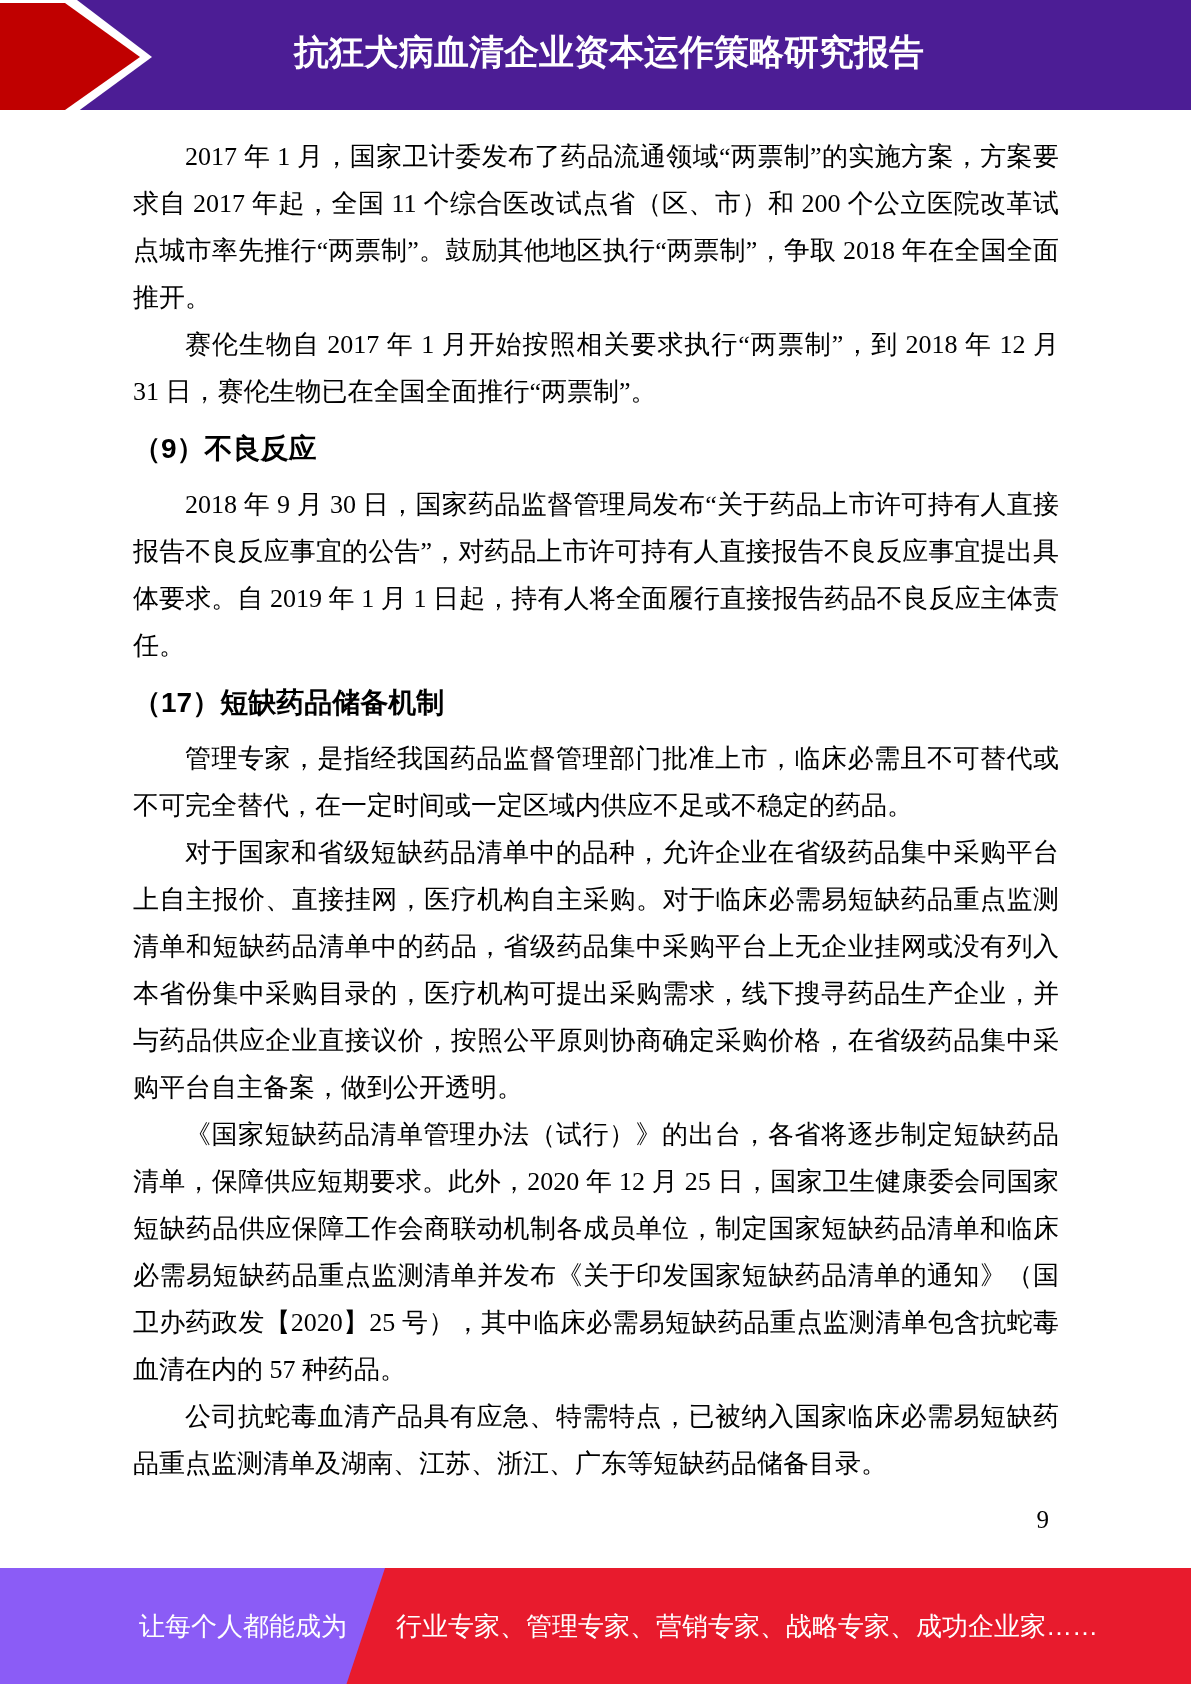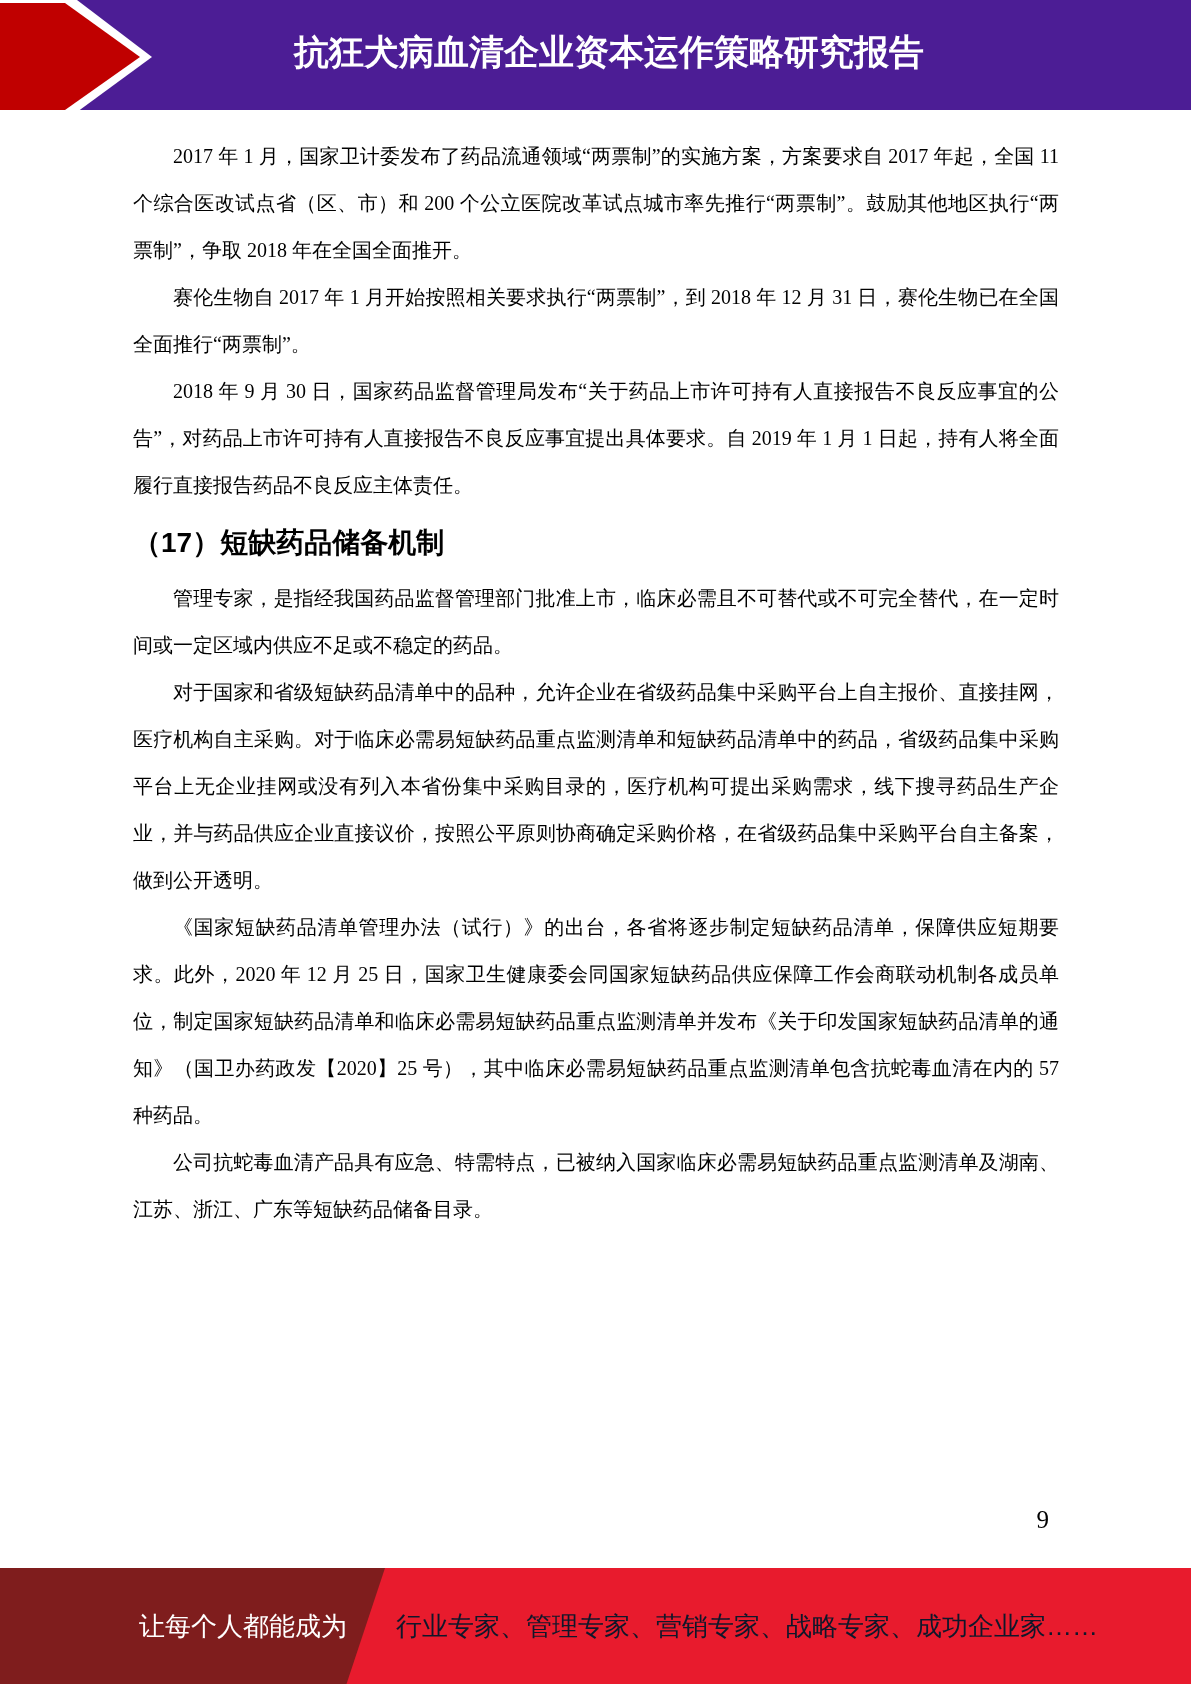--- a/index.html
+++ b/index.html
@@ -40,21 +40,21 @@
 
   
   .doc-body {
     position: absolute;
     top: 133px;
     left: 133px;
     width: 926px;
   }
   .body-p {
     margin: 0;
-    font-size: 20px;
+    font-size: 26px;
     line-height: 47px;
     text-align: justify;
     text-indent: 2em;
   }
   .section-h {
     margin: 10px 0 9px 0;
     font-family: "Liberation Sans", "DejaVu Sans", sans-serif;
     font-weight: bold;
     font-size: 28px;
     line-height: 47px;
@@ -93,21 +93,21 @@
     color: #ffffff;
     font-family: "Liberation Sans", "DejaVu Sans", sans-serif;
     font-size: 26px;
     white-space: nowrap;
   }
   .footer-right-text {
     position: absolute;
     left: 396px; top: 0;
     height: 116px;
     line-height: 116px;
-    color: #0f172a;
+    color: #ffffff;
     font-family: "Liberation Sans", "DejaVu Sans", sans-serif;
     font-size: 26px;
     white-space: nowrap;
   }
 </style>
 </head>
 <body>
 
 <div class="page">
 
@@ -115,30 +115,31 @@
     <svg class="banner-arrow" viewBox="0 0 170 110" width="170" height="110" aria-hidden="true">
       <polygon points="0,0 77,0 152,57 77,112 0,112" fill="#FFFFFF"></polygon>
       <polygon points="0,3 65,3 140,57 65,110 0,110" fill="#C00000"></polygon>
     </svg>
     <div class="banner-title">抗狂犬病血清企业资本运作策略研究报告</div>
   </header>
 
   <main class="doc-body">
     <p class="body-p">2017 年 1 月，国家卫计委发布了药品流通领域“两票制”的实施方案，方案要求自 2017 年起，全国 11 个综合医改试点省（区、市）和 200 个公立医院改革试点城市率先推行“两票制”。鼓励其他地区执行“两票制”，争取 2018 年在全国全面推开。</p>
     <p class="body-p">赛伦生物自 2017 年 1 月开始按照相关要求执行“两票制”，到 2018 年 12 月 31 日，赛伦生物已在全国全面推行“两票制”。</p>
+    <h2 class="section-h">（9）不良反应</h2>
     <p class="body-p">2018 年 9 月 30 日，国家药品监督管理局发布“关于药品上市许可持有人直接报告不良反应事宜的公告”，对药品上市许可持有人直接报告不良反应事宜提出具体要求。自 2019 年 1 月 1 日起，持有人将全面履行直接报告药品不良反应主体责任。</p>
     <h2 class="section-h">（17）短缺药品储备机制</h2>
     <p class="body-p">管理专家，是指经我国药品监督管理部门批准上市，临床必需且不可替代或不可完全替代，在一定时间或一定区域内供应不足或不稳定的药品。</p>
     <p class="body-p">对于国家和省级短缺药品清单中的品种，允许企业在省级药品集中采购平台上自主报价、直接挂网，医疗机构自主采购。对于临床必需易短缺药品重点监测清单和短缺药品清单中的药品，省级药品集中采购平台上无企业挂网或没有列入本省份集中采购目录的，医疗机构可提出采购需求，线下搜寻药品生产企业，并与药品供应企业直接议价，按照公平原则协商确定采购价格，在省级药品集中采购平台自主备案，做到公开透明。</p>
     <p class="body-p">《国家短缺药品清单管理办法（试行）》的出台，各省将逐步制定短缺药品清单，保障供应短期要求。此外，2020 年 12 月 25 日，国家卫生健康委会同国家短缺药品供应保障工作会商联动机制各成员单位，制定国家短缺药品清单和临床必需易短缺药品重点监测清单并发布《关于印发国家短缺药品清单的通知》（国卫办药政发【2020】25 号），其中临床必需易短缺药品重点监测清单包含抗蛇毒血清在内的 57 种药品。</p>
     <p class="body-p">公司抗蛇毒血清产品具有应急、特需特点，已被纳入国家临床必需易短缺药品重点监测清单及湖南、江苏、浙江、广东等短缺药品储备目录。</p>
   </main>
 
   <div class="page-number">9</div>
 
   <footer class="footer" style="background-color: rgb(232, 27, 45);">
-    <div class="footer-blue-wedge" style="background-color: #7f1d1d;">
+    <div class="footer-blue-wedge" style="background-color: #8b5cf6;">
       <span class="footer-left-text">让每个人都能成为</span>
     </div>
     <div class="footer-right-text">行业专家、管理专家、营销专家、战略专家、成功企业家……</div>
   </footer>
 
 </div>
 
 </body></html>

